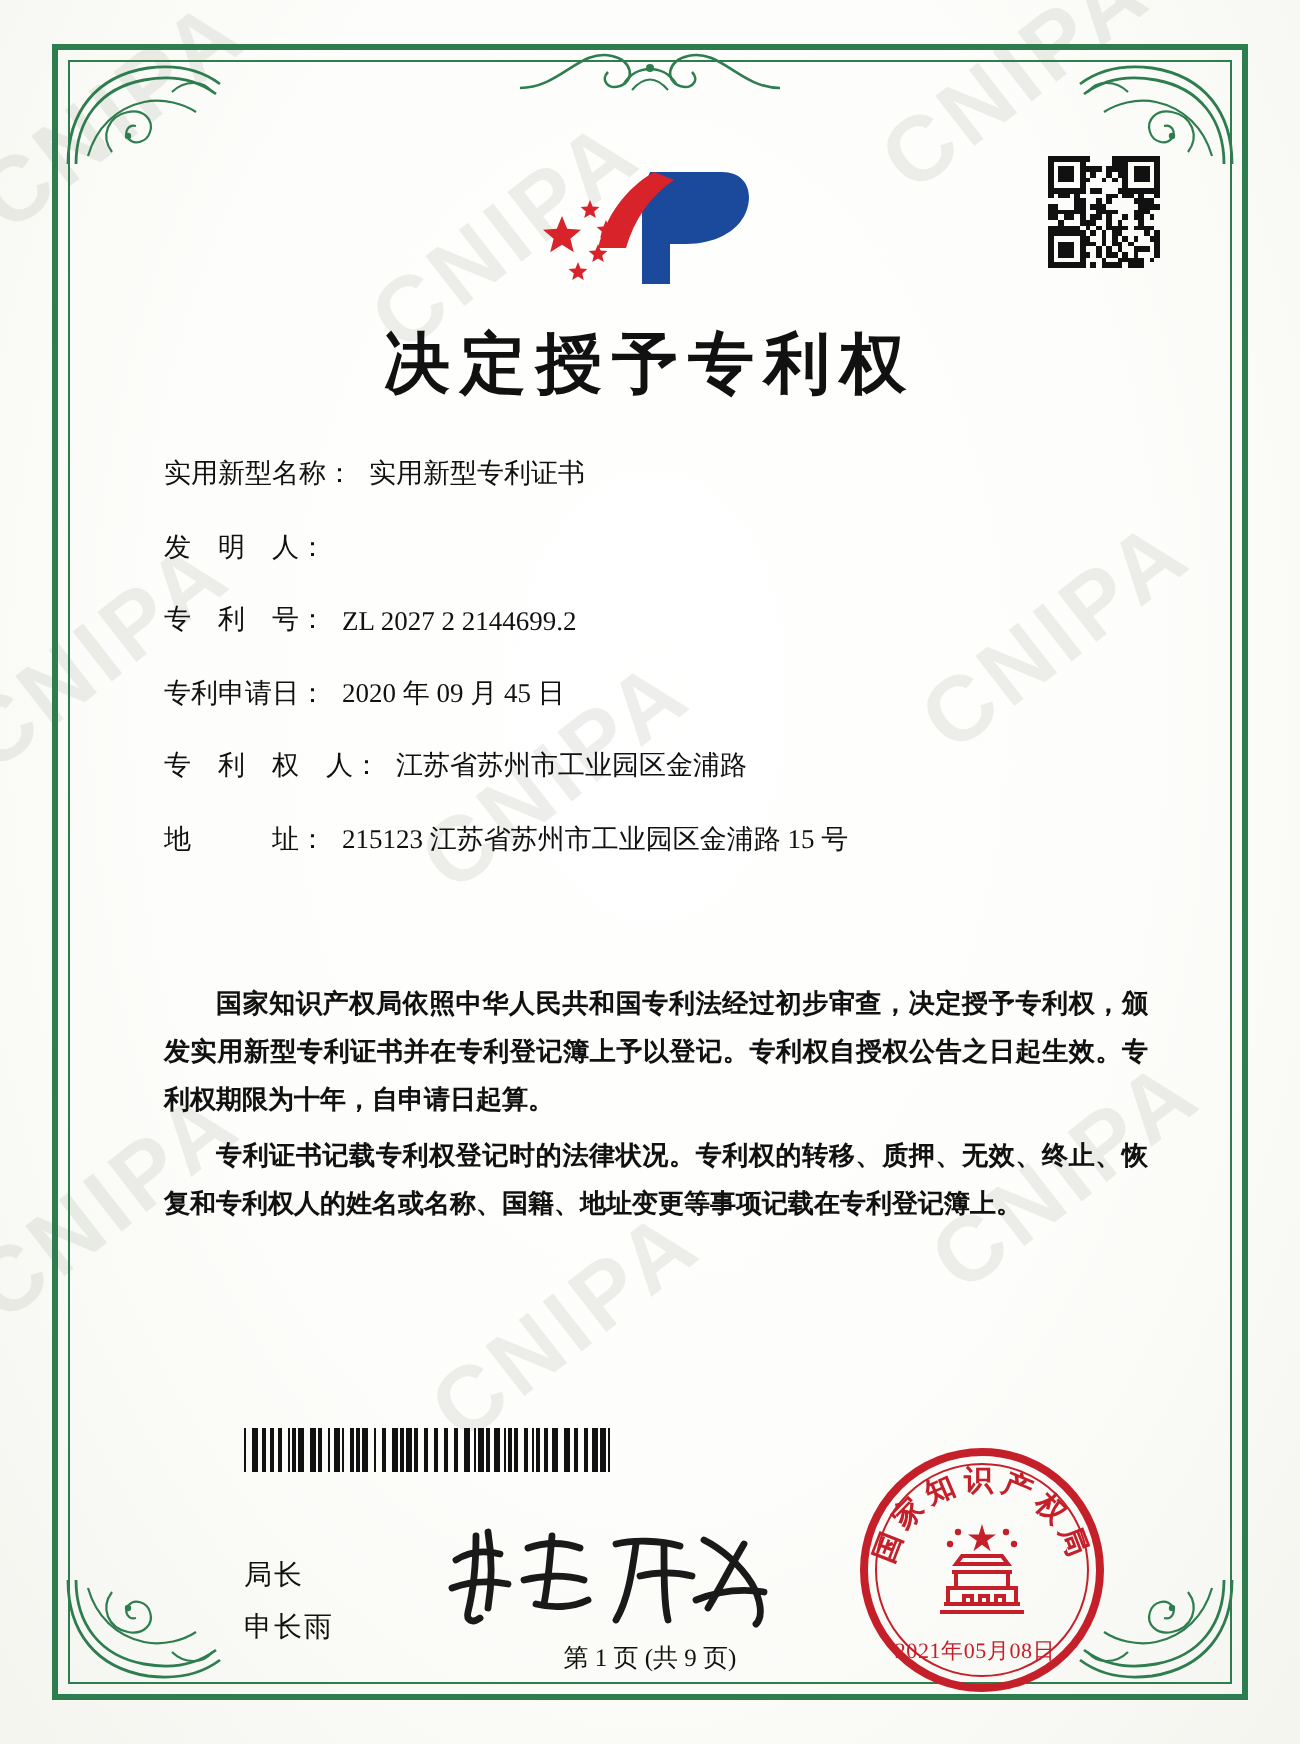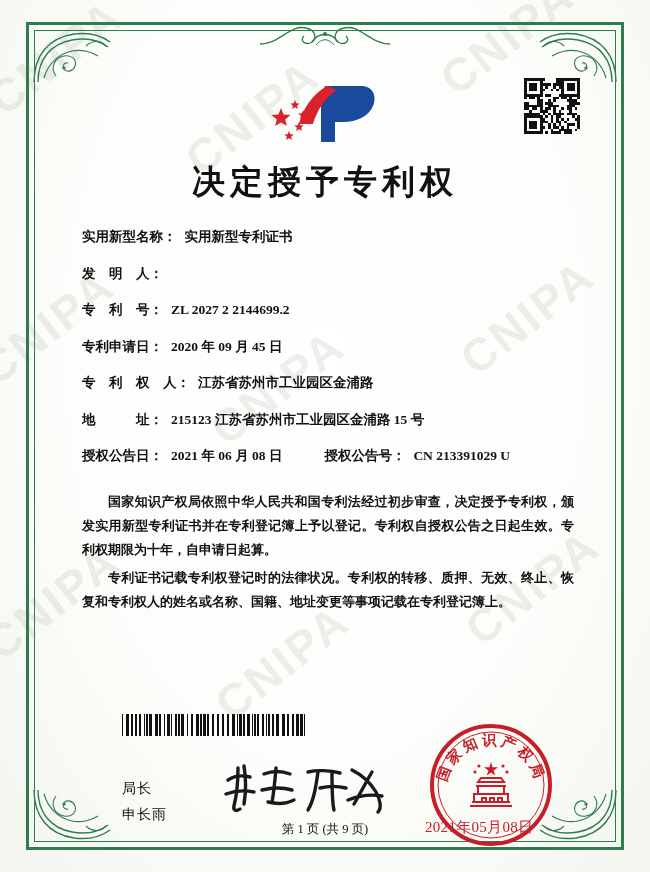--- a/index.html
+++ b/index.html
@@ -143,25 +143,24 @@
   }
 
   .fields {
     position: absolute;
     left: 22px;
     top: 168px;
     width: 495px;
   }
   .field-row {
     display: flex;
-    align-items: center;
+    align-items: flex-end;
     margin-bottom: 18.5px;
     font-size: 13.5px;
     color: #111;
-    font-weight: bold;
   }
   .field-label {
     white-space: pre;
     flex: 0 0 auto;
   }
   .field-value {
     margin-left: 8px;
     flex: 1 1 auto;
   }
   .field-row.two-col .field-value { flex: 0 0 auto; }
@@ -231,22 +230,22 @@
     width: 126px;
     height: 126px;
   }
   .seal svg { width:100%; height:100%; display:block; }
 
   .seal-date {
     position: absolute;
     right: 40px;
     top: 758px;
     width: 125px;
-    text-align: left;
-    font-size: 15px;
+    text-align: center;
+    font-size: 11px;
     color: #c5202a;
     letter-spacing: 0.3px;
   }
 
   .page-foot {
     position: absolute;
     left: 0; right: 0;
     bottom: 34px;
     text-align: center;
     font-size: 12.5px;
@@ -808,26 +807,20 @@
         <span class="field-value">2020 年 09 月 45 日</span>
       </div>
       <div class="field-row">
         <span class="field-label">专　利　权　人：</span>
         <span class="field-value">江苏省苏州市工业园区金浦路</span>
       </div>
       <div class="field-row">
         <span class="field-label">地　　　址：</span>
         <span class="field-value">215123  江苏省苏州市工业园区金浦路 15 号</span>
       </div>
-      <div class="field-row two-col">
-        <span class="field-label">授权公告日：</span>
-        <span class="field-value">2021 年 06 月 08 日</span>
-        <span class="second-label">授权公告号：</span>
-        <span class="second-value">CN 213391029 U</span>
-      </div>
     </div>
 
     <div class="paragraphs">
       <p>国家知识产权局依照中华人民共和国专利法经过初步审查，决定授予专利权，颁发实用新型专利证书并在专利登记簿上予以登记。专利权自授权公告之日起生效。专利权期限为十年，自申请日起算。</p>
       <p>专利证书记载专利权登记时的法律状况。专利权的转移、质押、无效、终止、恢复和专利权人的姓名或名称、国籍、地址变更等事项记载在专利登记簿上。</p>
     </div>
 
     <div class="barcode" id="barcode">
         <i style="width:1px"></i>
         <i style="width:3px;background:transparent"></i>

